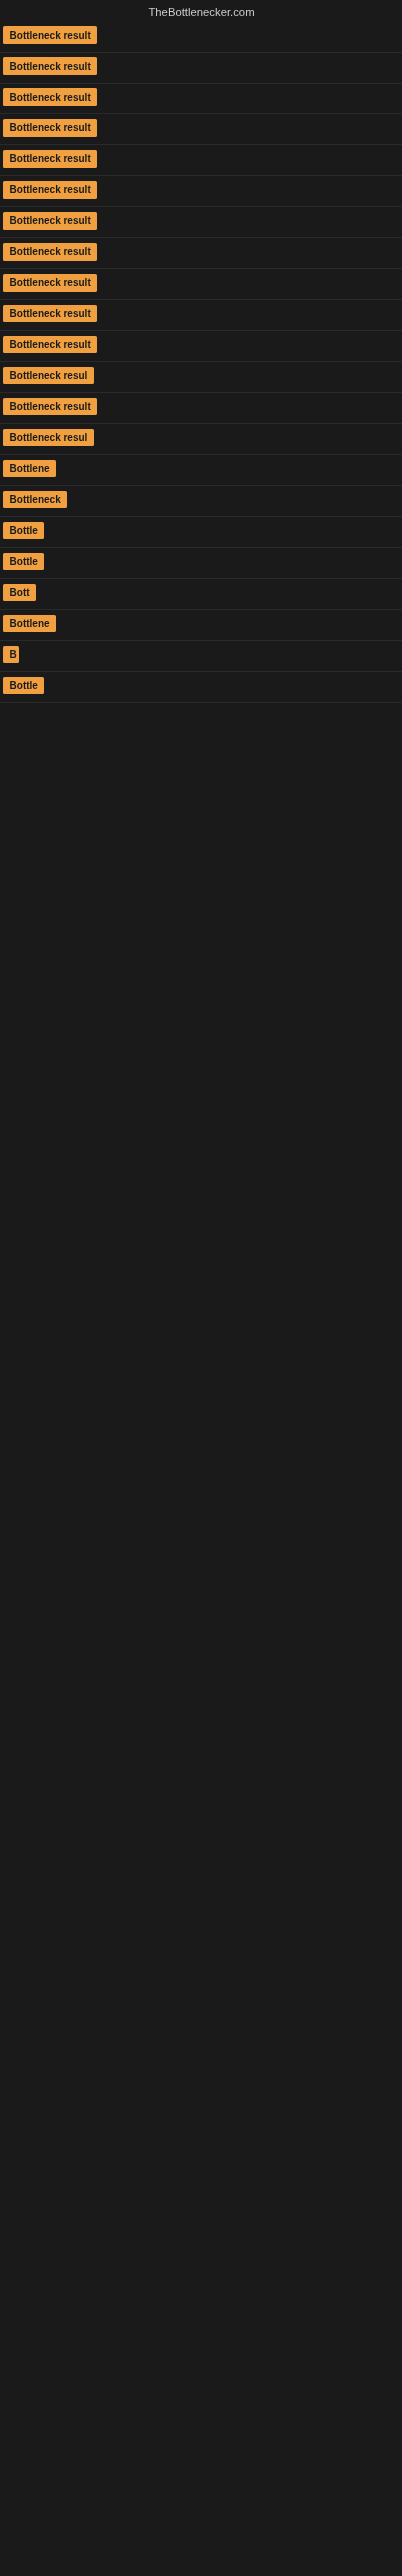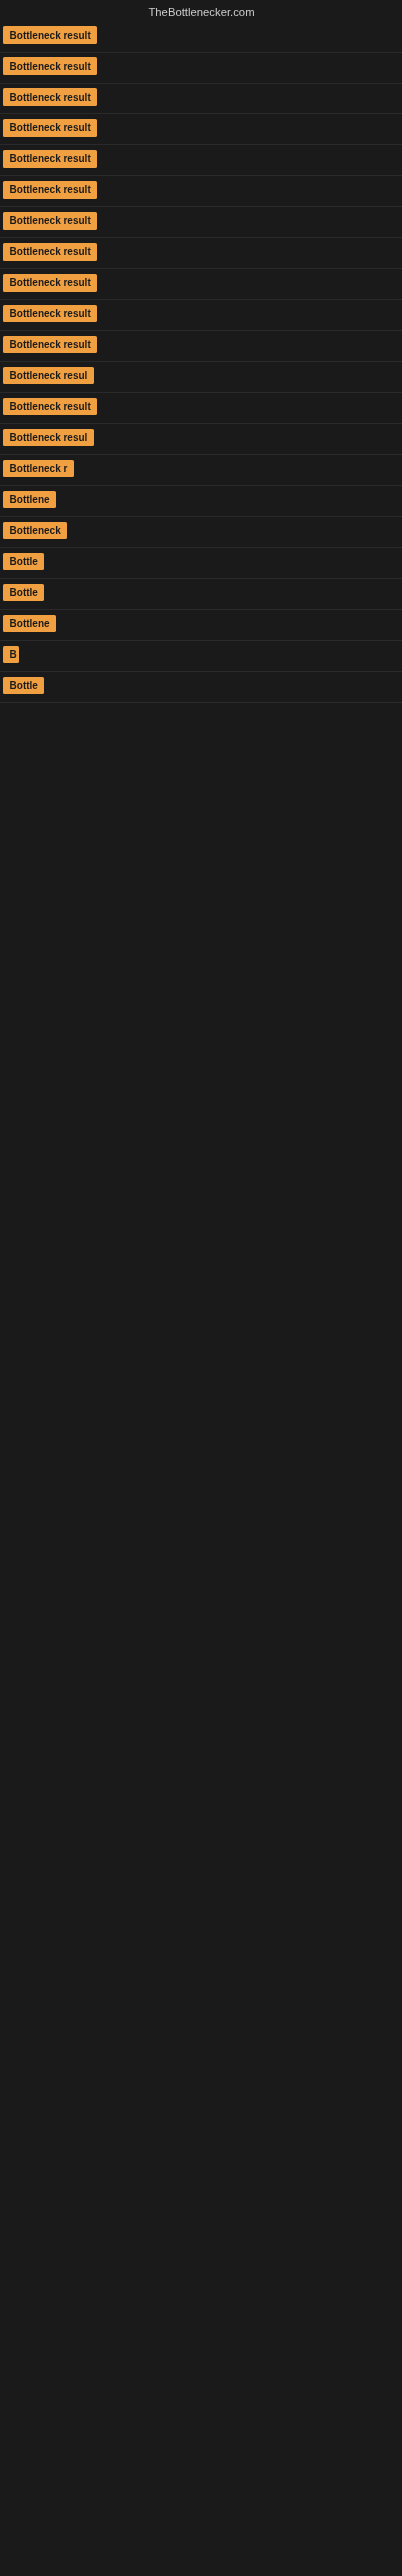--- a/index.html
+++ b/index.html
@@ -52,22 +52,22 @@
     <div class="row"><span class="bottleneck-badge">Bottleneck result</span></div>
     <div class="row"><span class="bottleneck-badge">Bottleneck result</span></div>
     <div class="row"><span class="bottleneck-badge">Bottleneck result</span></div>
     <div class="row"><span class="bottleneck-badge">Bottleneck result</span></div>
     <div class="row"><span class="bottleneck-badge">Bottleneck result</span></div>
     <div class="row"><span class="bottleneck-badge">Bottleneck result</span></div>
     <div class="row"><span class="bottleneck-badge">Bottleneck result</span></div>
     <div class="row"><span class="bottleneck-badge" style="max-width: 105px;">Bottleneck resul</span></div>
     <div class="row"><span class="bottleneck-badge">Bottleneck result</span></div>
     <div class="row"><span class="bottleneck-badge" style="max-width: 97px;">Bottleneck resul</span></div>
-    <div class="row"><span class="bottleneck-badge" style="max-width: 76px;">Bottleneck r</span></div>
     <div class="row"><span class="bottleneck-badge" style="max-width: 64px;">Bottlene</span></div>
     <div class="row"><span class="bottleneck-badge" style="max-width: 68px;">Bottleneck</span></div>
     <div class="row"><span class="bottleneck-badge" style="max-width: 48px;">Bottle</span></div>
     <div class="row"><span class="bottleneck-badge" style="max-width: 48px;">Bottle</span></div>
+    <div class="row"><span class="bottleneck-badge" style="max-width: 39px;">Bott</span></div>
     <div class="row"><span class="bottleneck-badge" style="max-width: 58px;">Bottlene</span></div>
     <div class="row"><span class="bottleneck-badge" style="max-width: 16px;">B</span></div>
     <div class="row"><span class="bottleneck-badge" style="max-width: 48px;">Bottle</span></div>
   </div>
 
 
 </body></html>

